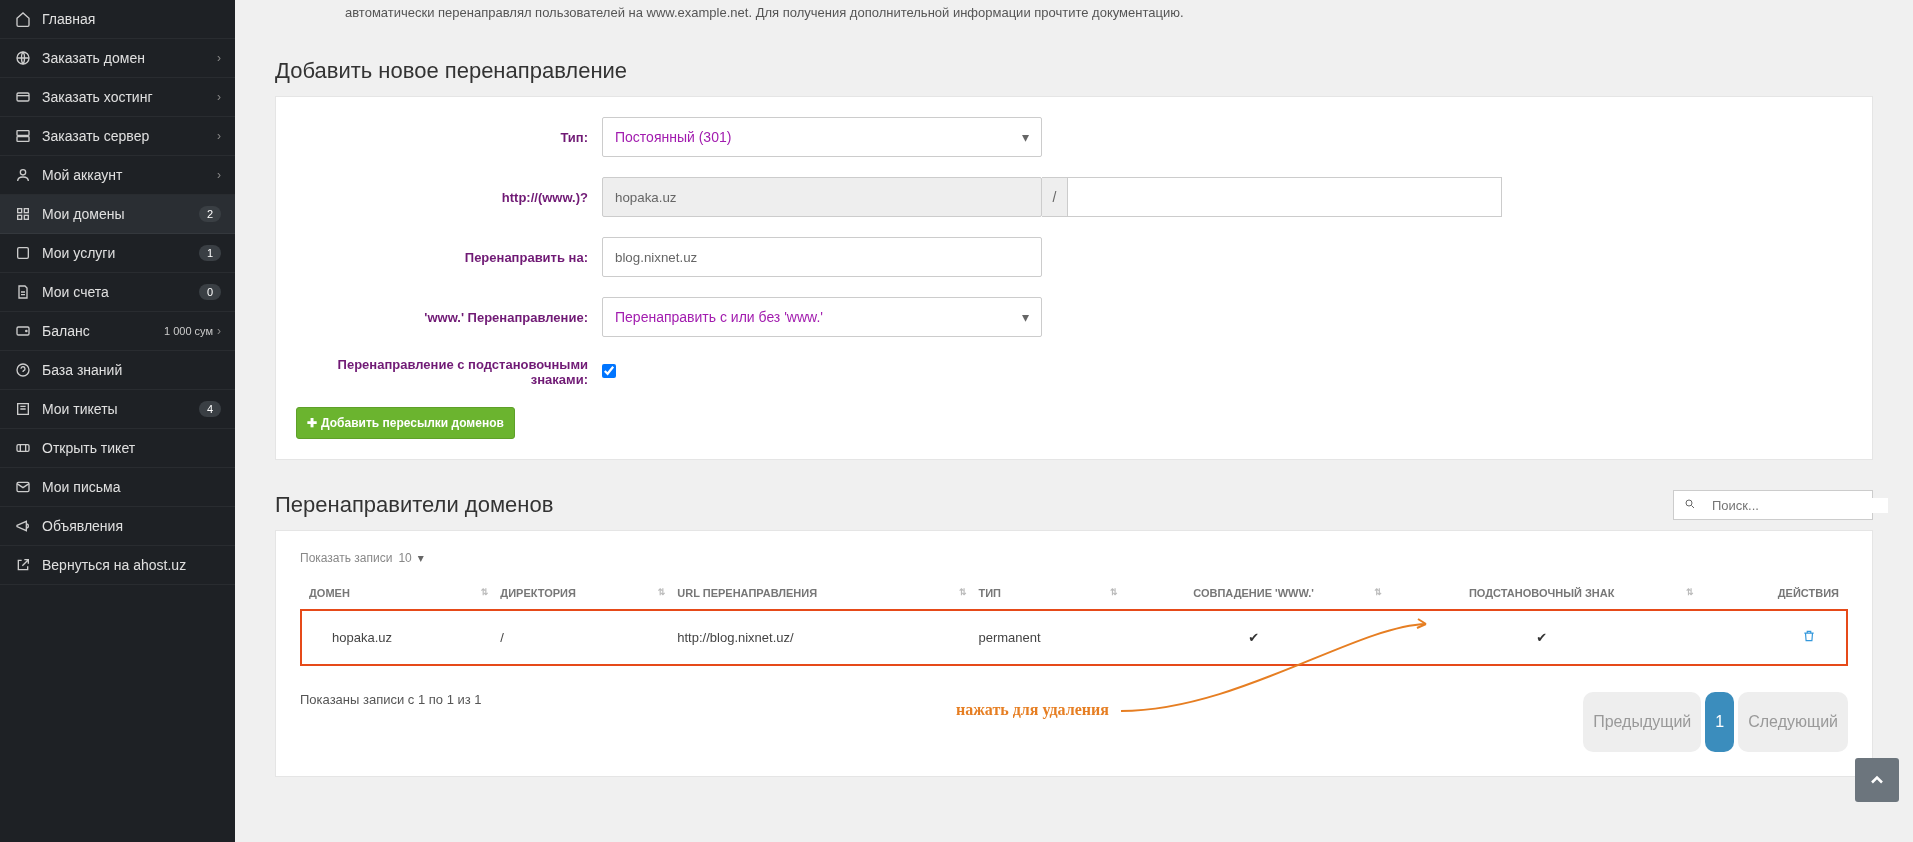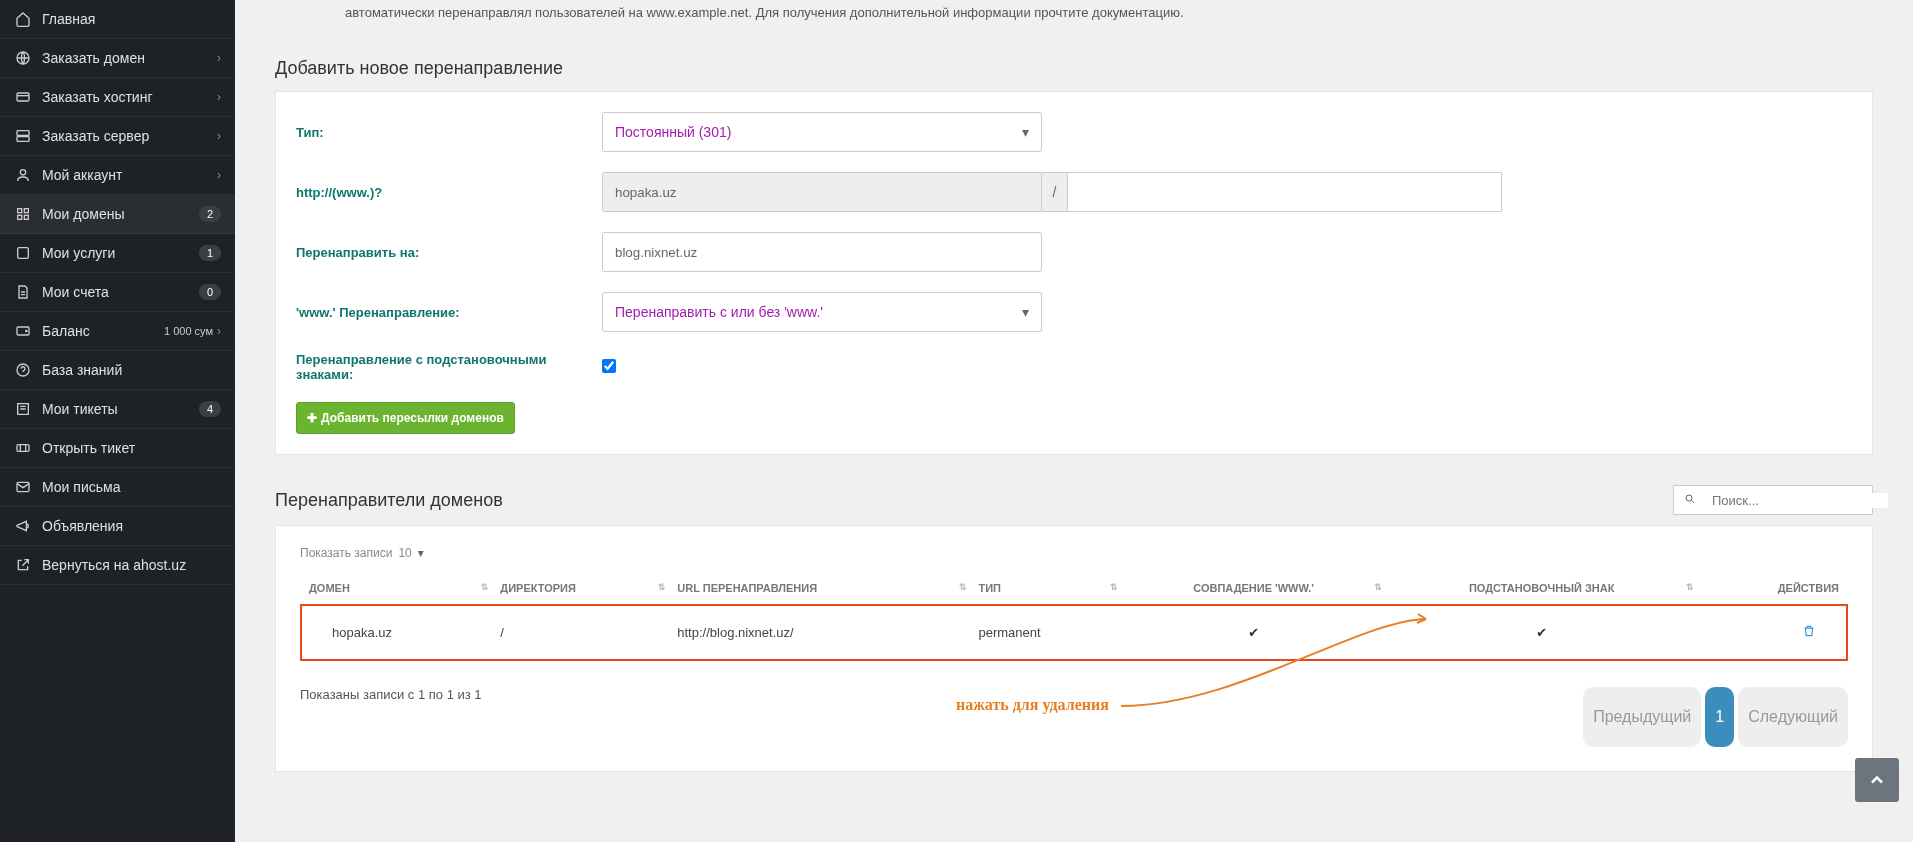--- a/index.html
+++ b/index.html
@@ -13,26 +13,26 @@
 .sidebar-item .icon { width: 18px; height: 18px; margin-right: 10px; display: flex; align-items: center; justify-content: center; flex-shrink: 0; }
 .sidebar-item .label { flex: 1; }
 .sidebar-item .badge { background: #3a3f44; color: #fff; font-size: 11px; padding: 2px 8px; border-radius: 10px; margin-left: auto; }
 .sidebar-item .chev { margin-left: auto; font-size: 12px; color: #888; }
 .sidebar-item .balance-amount { margin-left: auto; font-size: 11px; color: #ccc; padding-right: 4px; }
 
 .content { flex: 1; padding: 0 40px 40px 40px; }
 
 .top-text { margin-left: 70px; color: #555; font-size: 13px; padding: 5px 0 20px 0; }
 
-.section-title { font-size: 18px; font-weight: 400; color: #333; margin: 18px 0 12px 0; }
+.section-title { font-size: 22px; font-weight: 400; color: #333; margin: 18px 0 12px 0; }
 
 .panel { background: #fff; border: 1px solid #e5e5e5; padding: 20px; }
 
 .form-row { display: flex; align-items: center; margin-bottom: 20px; }
-.form-label { width: 306px; text-align: left; font-weight: 700; font-size: 13px; color: #0f766e; padding-right: 14px; }
+.form-label { width: 306px; text-align: right; font-weight: 700; font-size: 13px; color: #701a75; padding-right: 14px; }
 .form-control-wrap { flex: 1; max-width: 900px; }
 
 .select-like { position: relative; display: flex; align-items: center; border: 1px solid #ccc; background: #fff; height: 40px; padding: 0 12px; border-radius: 2px; width: 440px; }
 .select-like .sel-text { flex: 1; color: #a21caf; }
 .select-like .caret { color: #666; }
 
 .input-text { border: 1px solid #ccc; background: #fff; height: 40px; padding: 0 12px; border-radius: 2px; color: #666; width: 440px; }
 
 .http-row { display: flex; align-items: center; gap: 0; }
 .http-row .input-text.readonly { background: #eee; width: 440px; }

